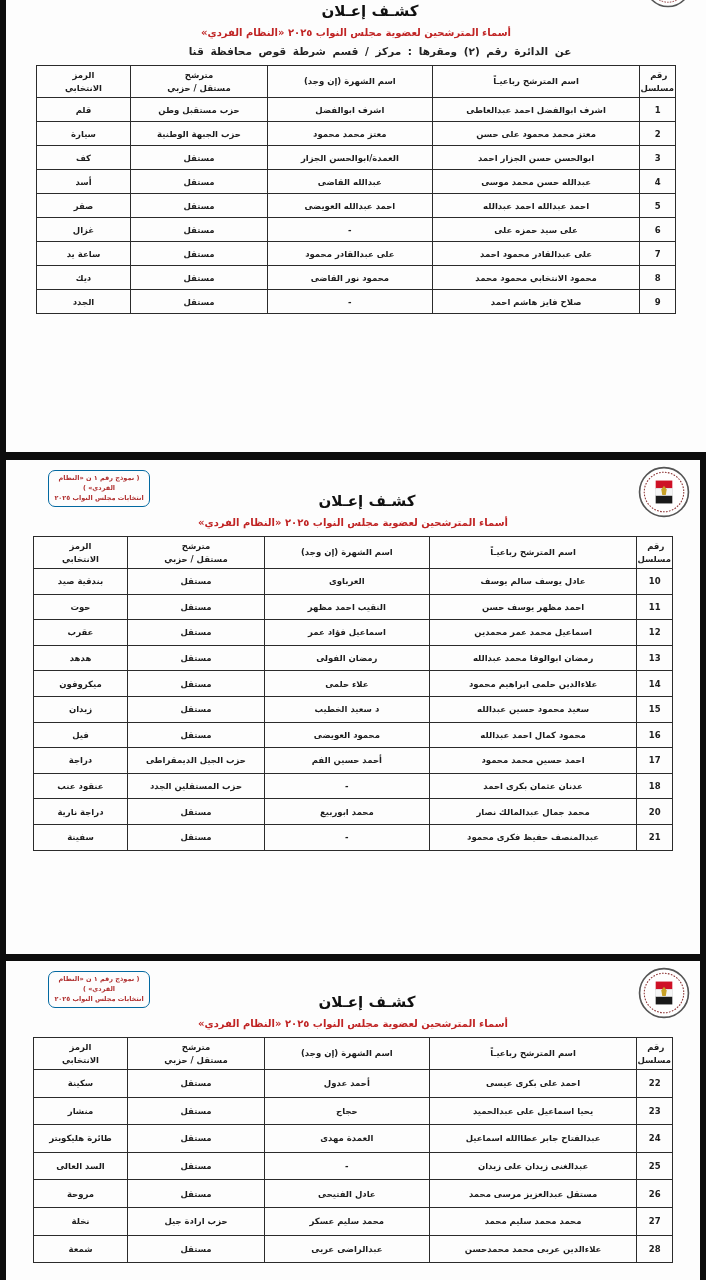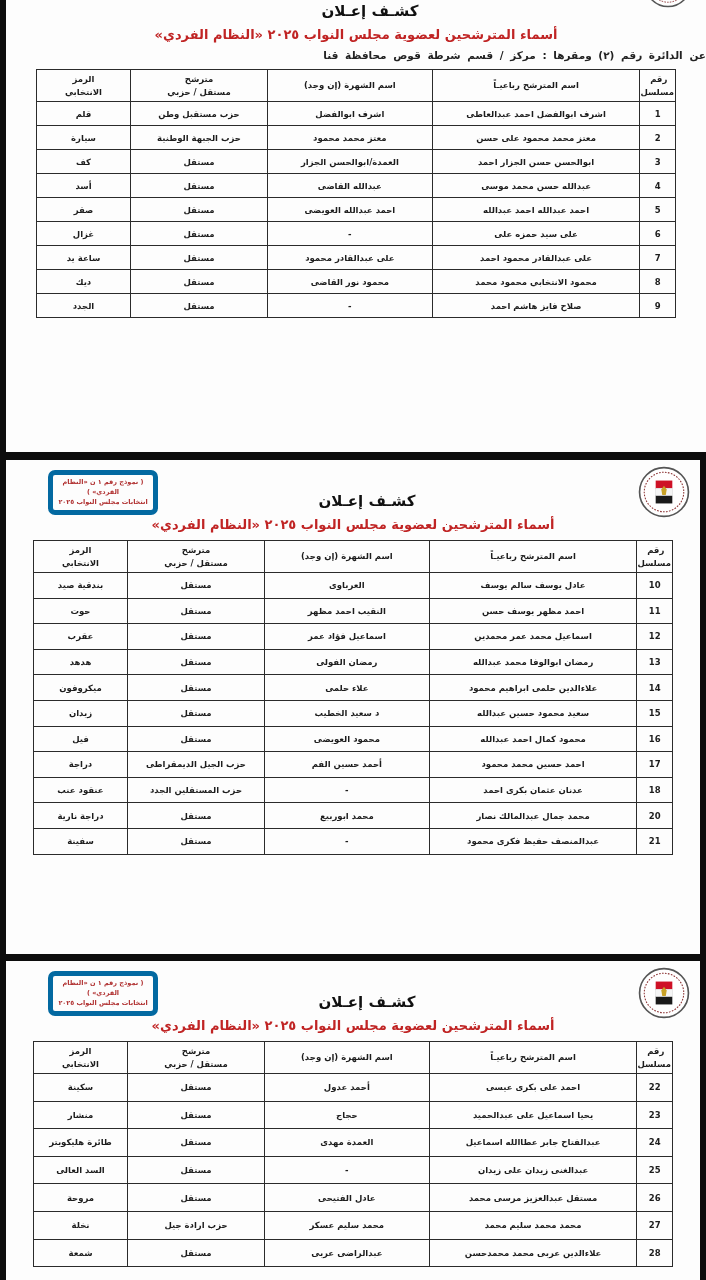--- a/index.html
+++ b/index.html
@@ -16,30 +16,30 @@
   .page-2{height:494px;margin:0 6px;}
   .page-3{height:319px;margin:0 6px;}
   .doc-title{
     text-align:center;font-weight:bold;font-size:15px;color:#111;
     letter-spacing:0.5px;
     padding-left:28px;
   }
   .page-1 .doc-title{padding-top:2px;}
   .page-2 .doc-title,.page-3 .doc-title{padding-top:32px;}
   .doc-subtitle{
-    text-align:center;font-weight:bold;font-size:13px;color:#c02424;
+    text-align:center;font-weight:bold;font-size:10px;color:#c02424;
     margin-top:7px;
   }
   .district-line{
-    text-align:right;font-weight:bold;font-size:10.5px;color:#222;
+    text-align:center;font-weight:bold;font-size:10.5px;color:#222;
     margin-top:7px;word-spacing:3px;margin-left:48px;
   }
   .form-box{
     position:absolute;top:10px;right:auto;left:42px;width:96px;
-    border:5px solid #0369a1;border-radius:7px;padding:3px 2px;
+    border:1px solid #0369a1;border-radius:7px;padding:3px 2px;
     text-align:center;direction:rtl;background:#fdfdfd;
   }
   .form-box .fb-line{font-size:6.5px;color:#b03030;font-weight:bold;line-height:1.5;}
   .emblem{position:absolute;top:6px;right:10px;width:52px;height:52px;}
   .emblem-sliver{position:absolute;top:-40px;right:14px;width:48px;height:48px;}
   table.cand{
     border-collapse:collapse;width:640px;margin:8px auto 0 auto;
     direction:rtl;table-layout:fixed;
   }
   table.cand th,table.cand td{

